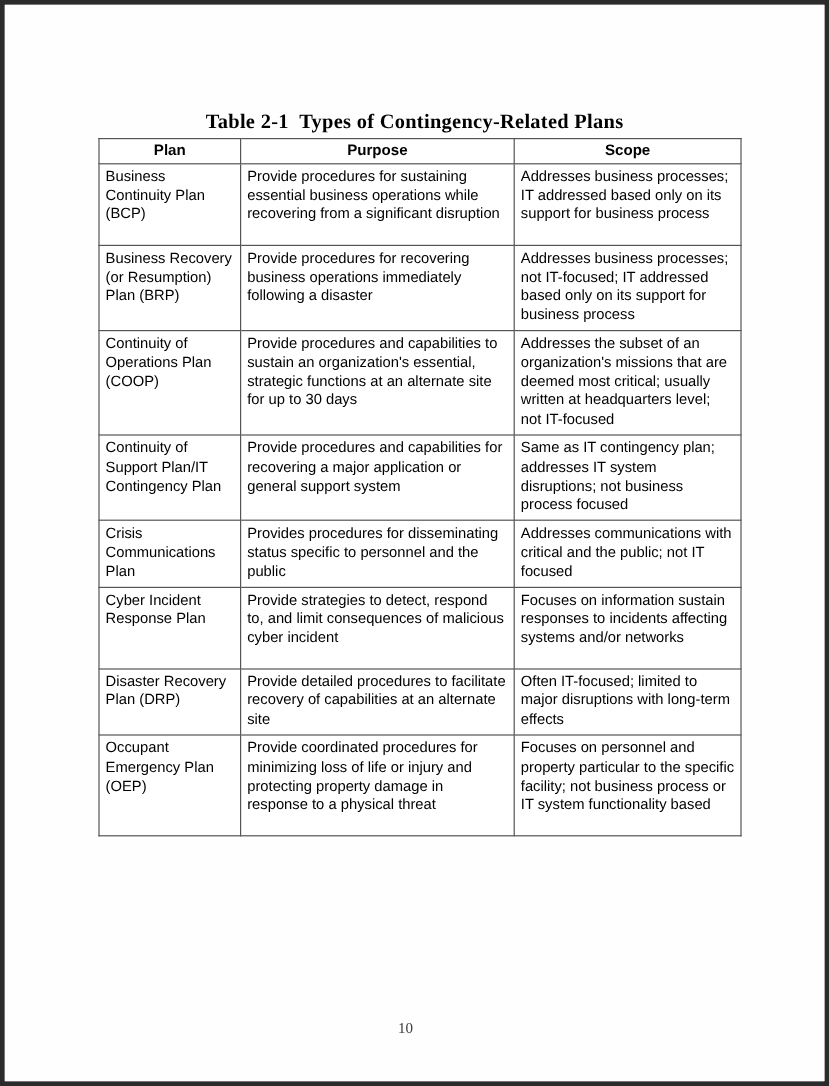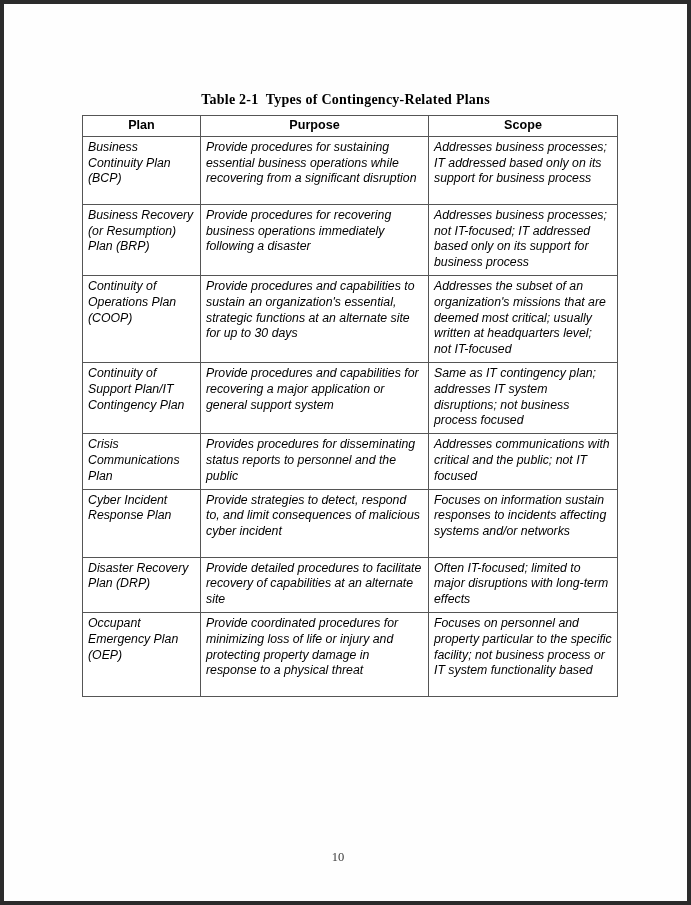--- a/index.html
+++ b/index.html
@@ -38,21 +38,21 @@
 
   
   #table-title {
     position: absolute;
     left: 0;
     right: 0;
     top: 88px;
     text-align: center;
     font-family: "Liberation Serif", serif;
     font-weight: bold;
-    font-size: 14px;
+    font-size: 17px;
     letter-spacing: 0.25px;
     color: #000000;
     white-space: pre;
   }
 
   
   #plans-table {
     position: absolute;
     left: 78px;
     top: 111px;
@@ -81,21 +81,20 @@
     padding-top: 2px;
     padding-bottom: 2px;
     background: #ffffff;
   }
   #plans-table td {
     font-weight: normal;
   }
   .cell-text {
     display: block;
     white-space: pre-line;
-    font-style: italic;
   }
 
   
   tr[data-row="0"] td { height: 60px; }
   tr[data-row="1"] td { height: 60px; }
   tr[data-row="2"] td { height: 77px; margin-top: 24px; }
   tr[data-row="3"] td { height: 60px; }
   tr[data-row="4"] td { height: 44px; }
   tr[data-row="5"] td { height: 60px; margin-left: 28px; }
   tr[data-row="6"] td { height: 44px; }
@@ -177,21 +176,21 @@
             </td>
           <td>
               <span class="cell-text">Same as IT contingency plan; addresses IT system disruptions; not business process focused</span>
             </td>
         </tr>
         <tr data-row="4">
           <td>
               <span class="cell-text">Crisis Communications Plan</span>
             </td>
           <td>
-              <span class="cell-text">Provides procedures for disseminating status reports to personnel and the public</span>
+              <span class="cell-text">Provides procedures for disseminating status specific to personnel and the public</span>
             </td>
           <td>
               <span class="cell-text">Addresses communications with critical and the public; not IT focused</span>
             </td>
         </tr>
         <tr data-row="5">
           <td>
               <span class="cell-text">Cyber Incident Response Plan</span>
             </td>
           <td>

